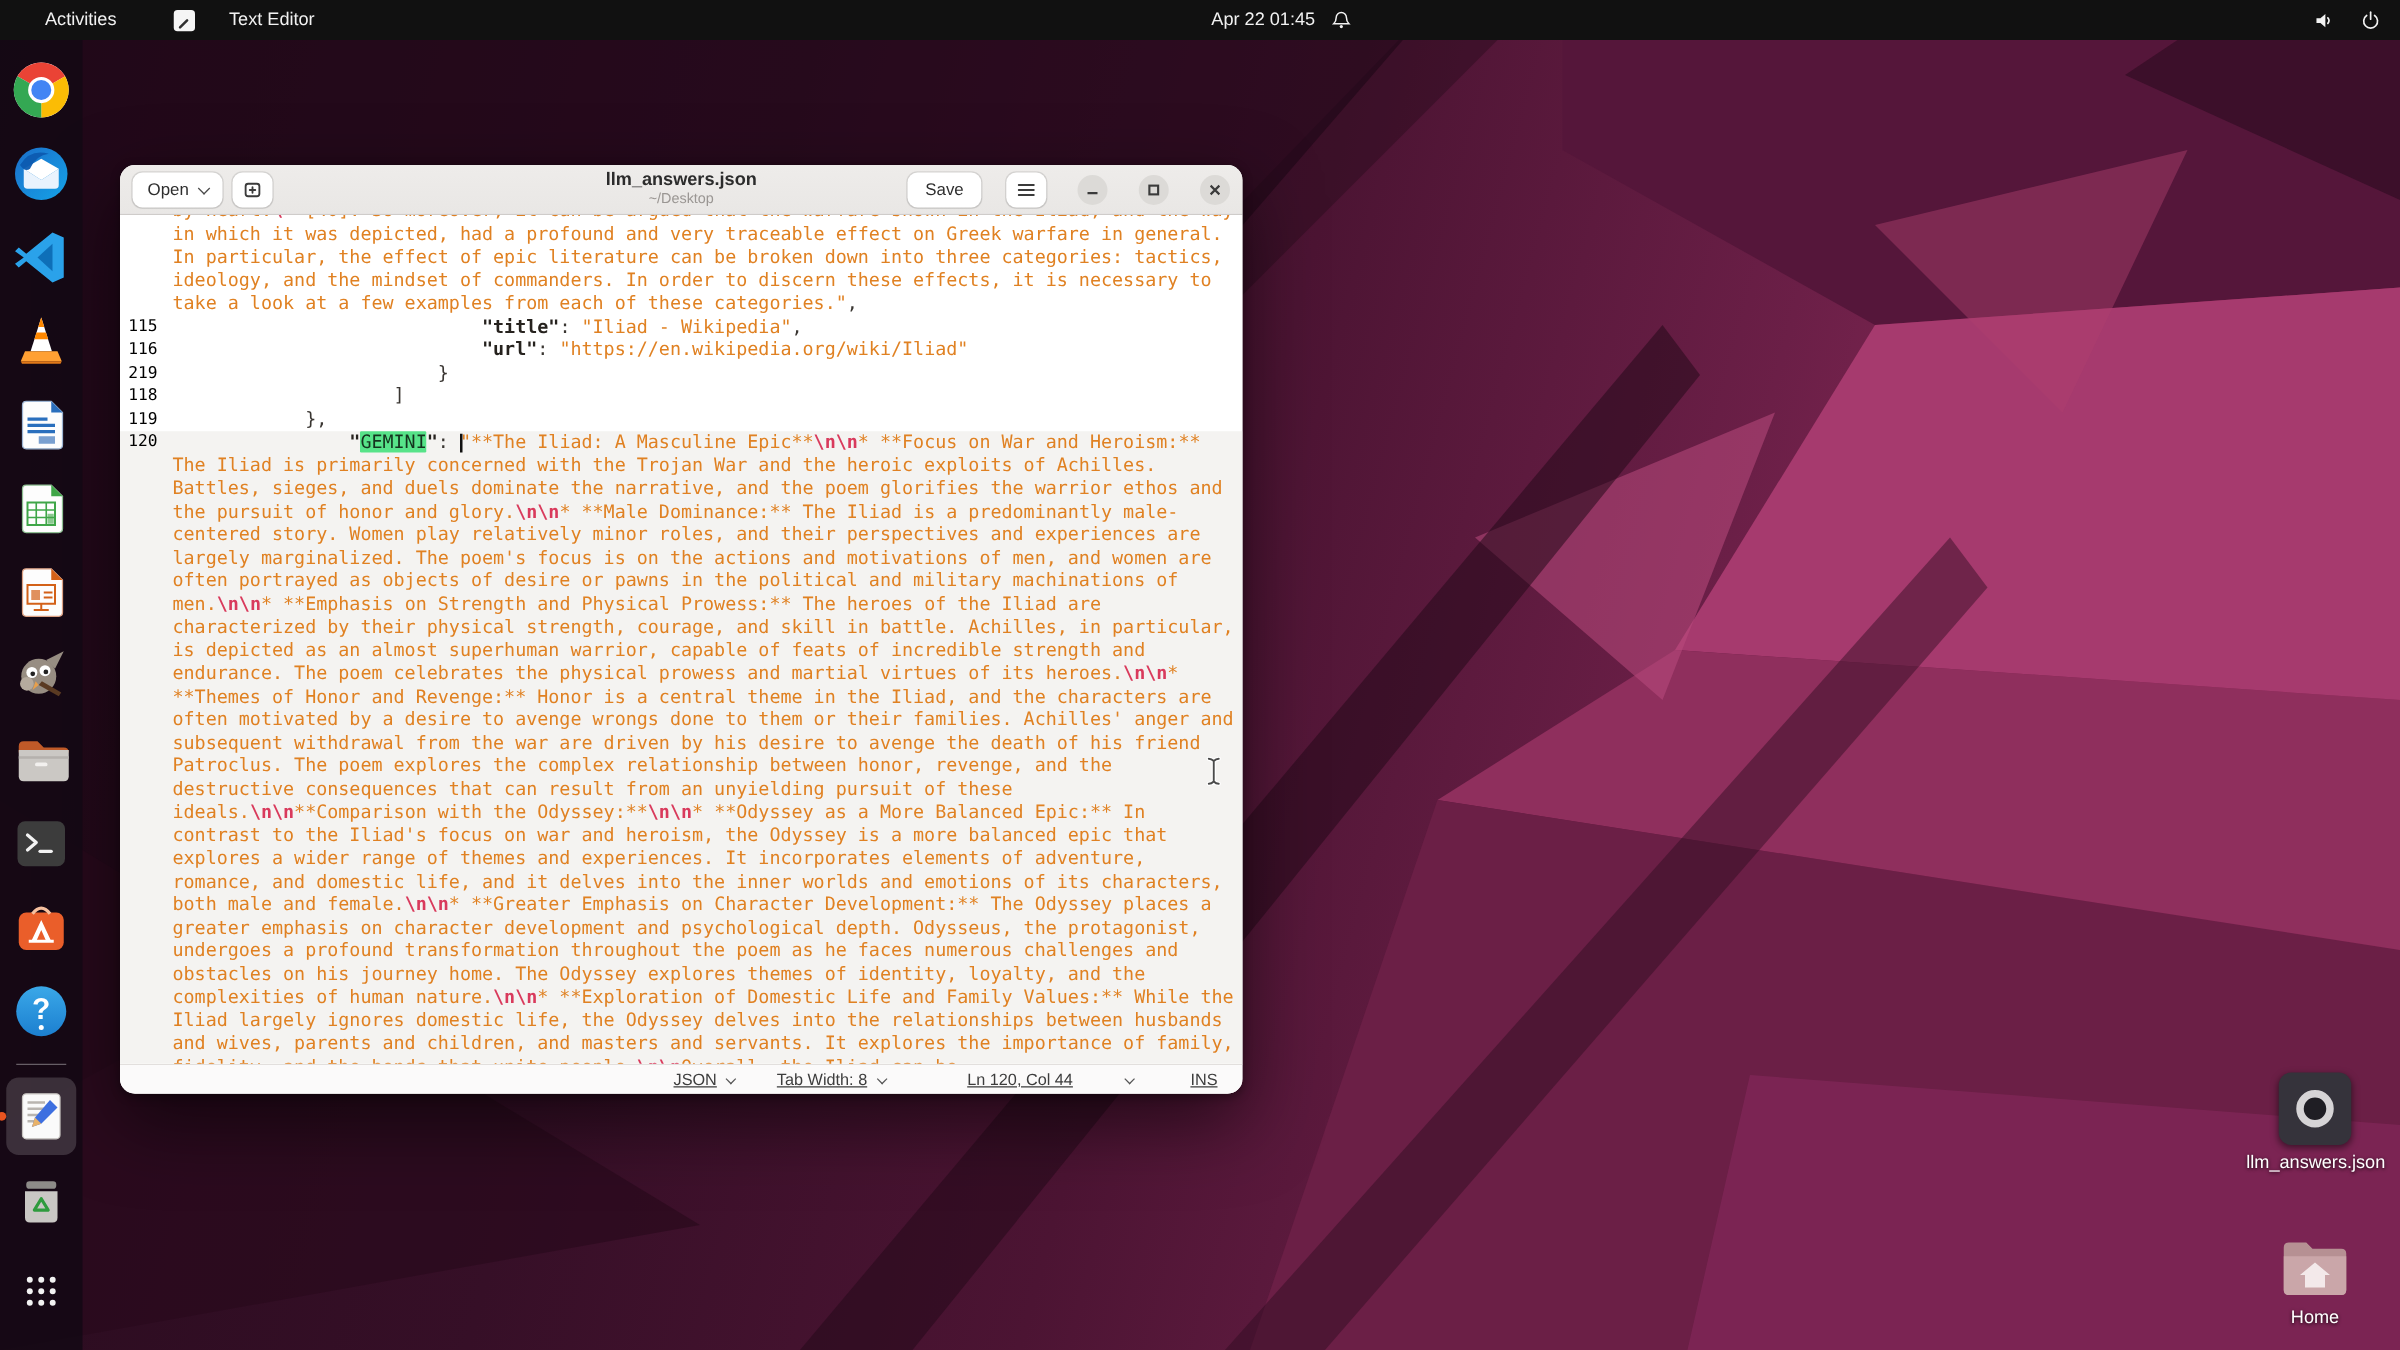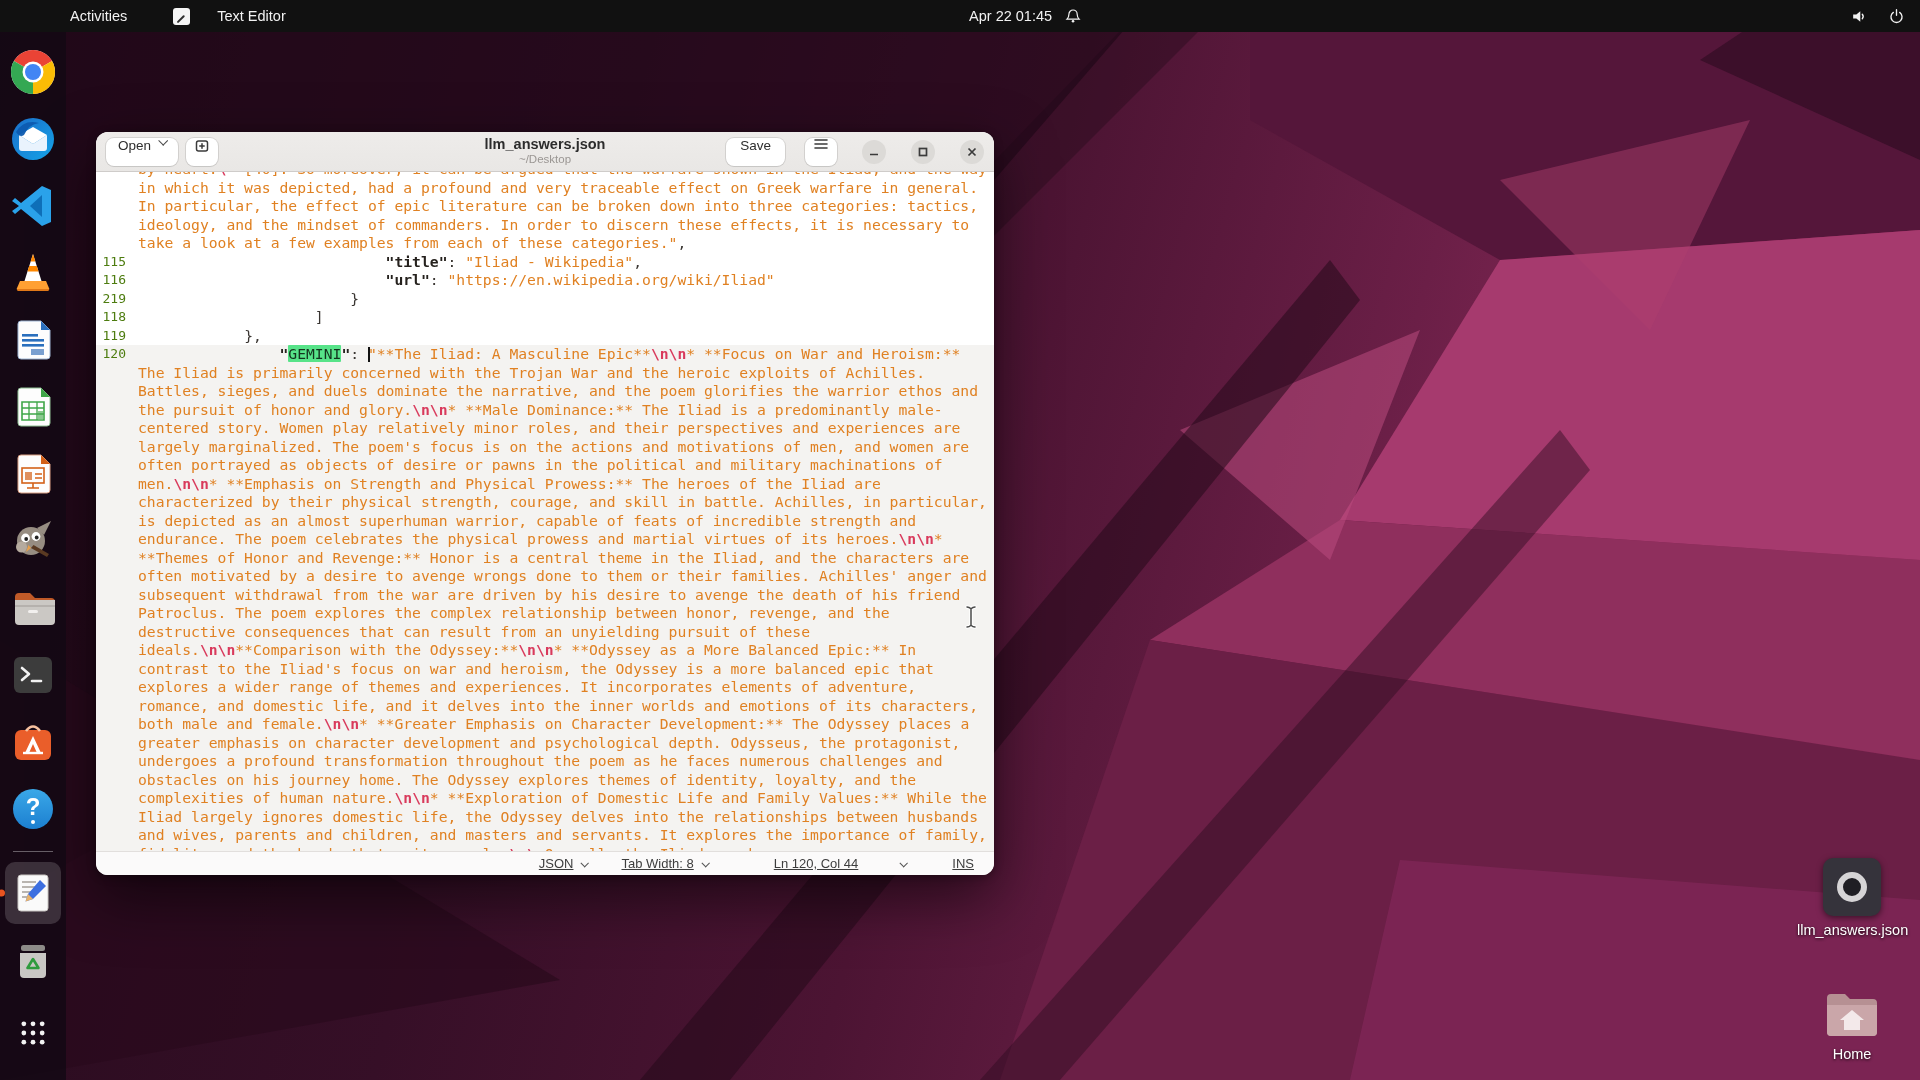--- a/index.html
+++ b/index.html
@@ -7,21 +7,21 @@
   body { position:relative; background:#240a1b; }
 
   
   #wallpaper { position:absolute; inset:0; z-index:0;
     background:linear-gradient(105deg,#240a1b 0%,#360f27 30%,#4c1433 50%,#6b1f47 68%,#8c2b5a 84%,#993262 100%); }
   #wallpaper svg { width:100%; height:100%; display:block; }
 
   
   #topbar { position:absolute; left:0; top:0; width:1920px; height:32px; background:#111111;
     color:#f2f2f2; z-index:50; display:flex; align-items:center; font-size:14.5px; }
-  .tb-left { display:flex; align-items:center; gap:46px; padding-left:70px; }
+  .tb-left { display:flex; align-items:center; gap:46px; padding-left:36px; }
   .tb-app { display:flex; align-items:center; gap:27px;justify-content:flex-end; }
   .tb-appicon { width:17px; height:17px; background:#f5f5f5; border-radius:3px; position:relative; }
   .tb-appicon::after { content:""; position:absolute; left:3px; top:10px; width:10px; height:2.4px;
     background:#2f2f2f; transform:rotate(-45deg); border-radius:1px; }
   .tb-clock { position:absolute; left:50%; transform:translateX(8%); top:0; height:32px;
     display:flex; align-items:center; gap:12px; }
   .tb-right { position:absolute; right:14px; top:0; height:32px; display:flex; align-items:center; gap:18px; }
 
   
   #dock { position:absolute; left:0; top:32px; bottom:0; width:66px; background:rgba(18,9,20,0.82);
@@ -36,42 +36,42 @@
     width:7px; height:7px; border-radius:50%; background:#e95420; }
   .dock-grid { margin-top:auto; margin-bottom:16px; }
 
   
   #window { position:absolute; left:96px; top:132px; width:898px; height:743px; z-index:30;
     border-radius:12px; background:#ffffff; box-shadow:0 22px 60px rgba(0,0,0,0.55), 0 2px 8px rgba(0,0,0,0.35);
     display:flex; flex-direction:column; overflow:hidden; }
   #headerbar { height:40px; background:linear-gradient(#eeecea,#e9e7e5); border-bottom:1px solid #cfcccA;
     display:flex; align-items:center; position:relative; padding:0 10px; flex:0 0 auto; }
   .hb-btn { background:#ffffff; border-radius:8px; box-shadow:0 0 0 1px rgba(0,0,0,0.10), 0 1px 1px rgba(0,0,0,0.05);
-    height:28px; display:flex; align-items:flex-start; justify-content:center; color:#2e2e2e; font-size:13.5px; cursor:default; }
+    height:28px; display:flex; align-items:center; justify-content:center; color:#2e2e2e; font-size:13.5px; cursor:default; }
   #open-btn { padding:0 12px; gap:8px; }
   #newtab-btn { width:32px; margin-left:8px; }
   #save-btn { padding:0 14px; }
   #menu-btn { width:32px; margin-left:8px; }
   .chev { width:7px; height:7px; border-right:1.7px solid #4a4a4a; border-bottom:1.7px solid #4a4a4a;
     transform:rotate(45deg) translateY(-1px); display:inline-block; }
   .hb-title-wrap { position:absolute; left:50%; top:4px; transform:translateX(-50%); text-align:center; line-height:1.15; }
   .hb-title { font-weight:bold; font-size:14.5px; color:#2c2c2c; }
   .hb-subtitle { font-size:11.5px; color:#9a9693; }
   .hb-right { margin-left:auto; display:flex; align-items:center;gap:12px; }
   .winctl { width:24px; height:24px; border-radius:50%; background:#dcdad7; margin-left:13px;
     display:flex; align-items:center; justify-content:center; }
   .winctl svg { width:12px; height:12px; stroke:#3b3b3b; stroke-width:1.7; fill:none; }
 
   
   #editor { flex:1 1 auto; overflow:hidden; background:#ffffff; position:relative;
     font-family:"DejaVu Sans Mono", monospace; font-size:14.7px; line-height:18.5px; color:#3a3632; }
   #editor-inner { margin-top:-12px; }
   .erow { display:flex; }
   .erow.current { background:#f4f3f1; }
-  .gutter { flex:0 0 42px; text-align:right; padding-right:12px; color:#4d7c0f; font-size:13px;
+  .gutter { flex:0 0 42px; text-align:right; padding-right:12px; color:#000000; font-size:13px;
     line-height:18.5px; user-select:none; }
   .lcontent { width:851px; white-space:pre-wrap; overflow-wrap:break-word; word-break:normal; }
   .c-str { color:#e08122; }
   .c-esc { color:#d93a5c; font-weight:bold; }
   .c-key { color:#26221e; font-weight:bold; }
   .c-pun { color:#3a3632; }
   .c-sel { background:#57e389; color:#14331e; font-weight:normal; border-radius:1px; }
   .cursor { display:inline-block; width:0; border-left:2px solid #111; margin-right:-2px; height:15px; vertical-align:text-bottom; }
 
   

